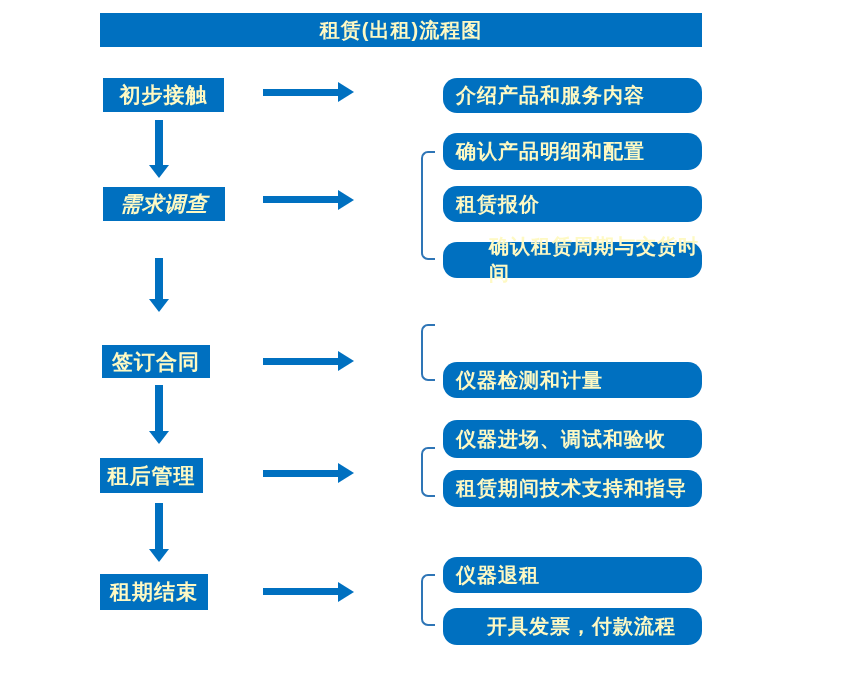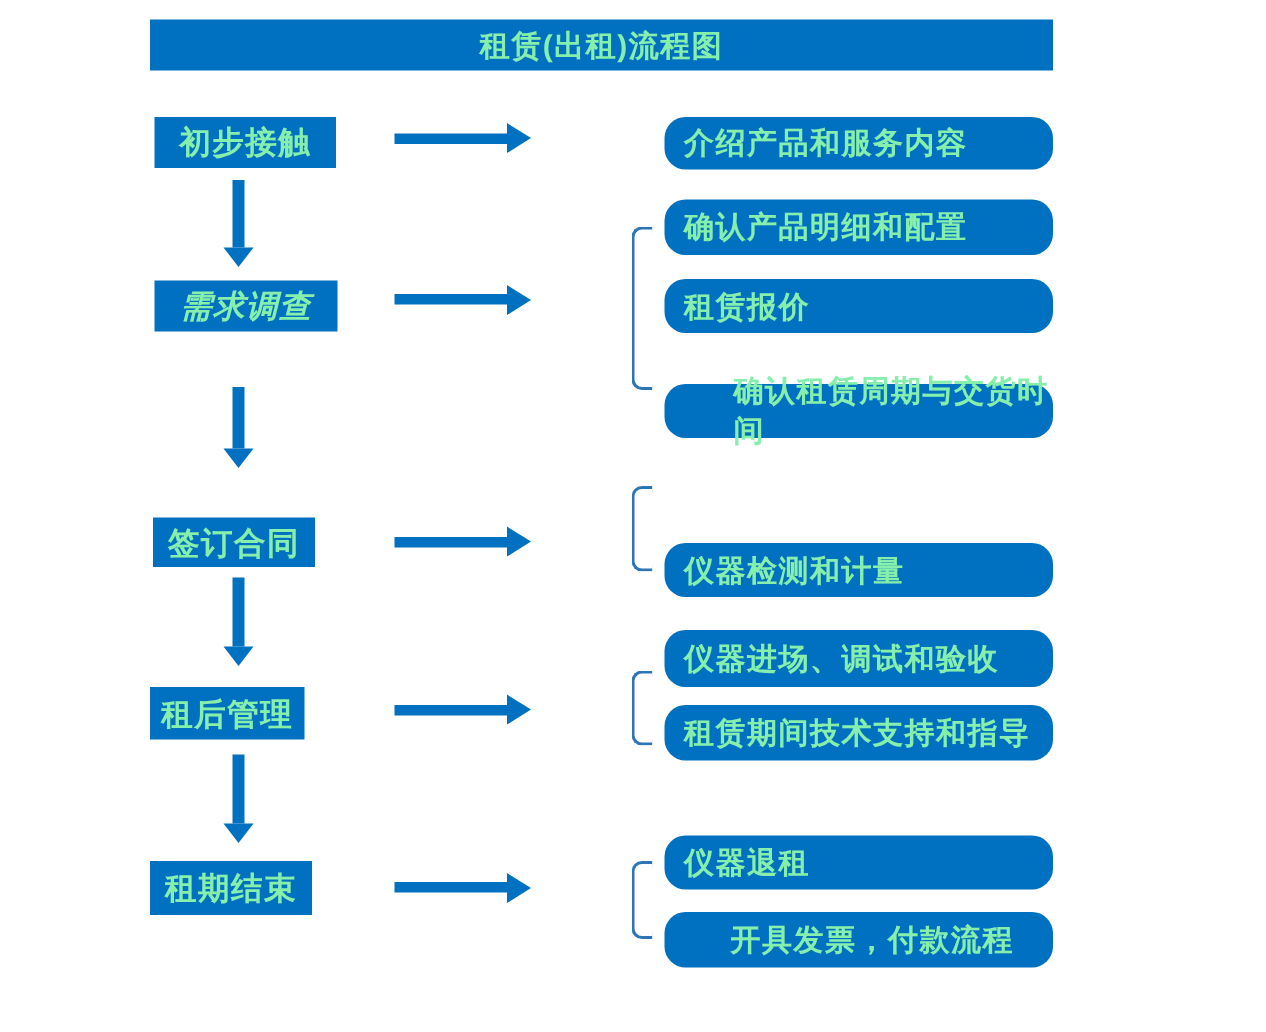--- a/index.html
+++ b/index.html
@@ -7,21 +7,21 @@
     position: relative;
     width: 844px;
     height: 688px;
     background: #ffffff;
     overflow: hidden;
     font-family: "Liberation Sans", sans-serif;
   }
   .bluebox {
     position: absolute;
     background: #0070C0;
-    color: #86efac;
+    color: #fef9c3;
     font-weight: 700;
     display: flex;
     align-items: center;
     box-sizing: border-box;
   }
   .title {
     left: 100px; top: 13px; width: 602px; height: 34px;
     justify-content: center;
     font-size: 20px;
     letter-spacing: 1px;
@@ -116,21 +116,21 @@
 
   <div class="bracket" style="top:151px; height:109px;"></div>
   <div class="bracket" style="top:324px; height:57px;"></div>
   <div class="bracket" style="top:447px; height:50px;"></div>
   <div class="bracket" style="top:574px; height:52px;"></div>
 
   <div class="bluebox out" style="top:78px;  height:35px;">介绍产品和服务内容</div>
 
   <div class="bluebox out" style="top:133px; height:37px;">确认产品明细和配置</div>
   <div class="bluebox out" style="top:186px; height:36px;">租赁报价</div>
-  <div class="bluebox out" style="top:256px; height:36px;padding-left:46px;">确认租赁周期与交货时间</div>
+  <div class="bluebox out" style="top:242px; height:36px;padding-left:46px;">确认租赁周期与交货时间</div>
 
   <div class="bluebox out" style="top:362px; height:36px;">仪器检测和计量</div>
 
   <div class="bluebox out" style="top:420px; height:38px;">仪器进场、调试和验收</div>
   <div class="bluebox out" style="top:470px; height:37px;">租赁期间技术支持和指导</div>
 
   <div class="bluebox out" style="top:557px; height:36px;">仪器退租</div>
   <div class="bluebox out" style="top:608px; height:37px;padding-left:44px;">开具发票，付款流程</div>
 
 </div>

